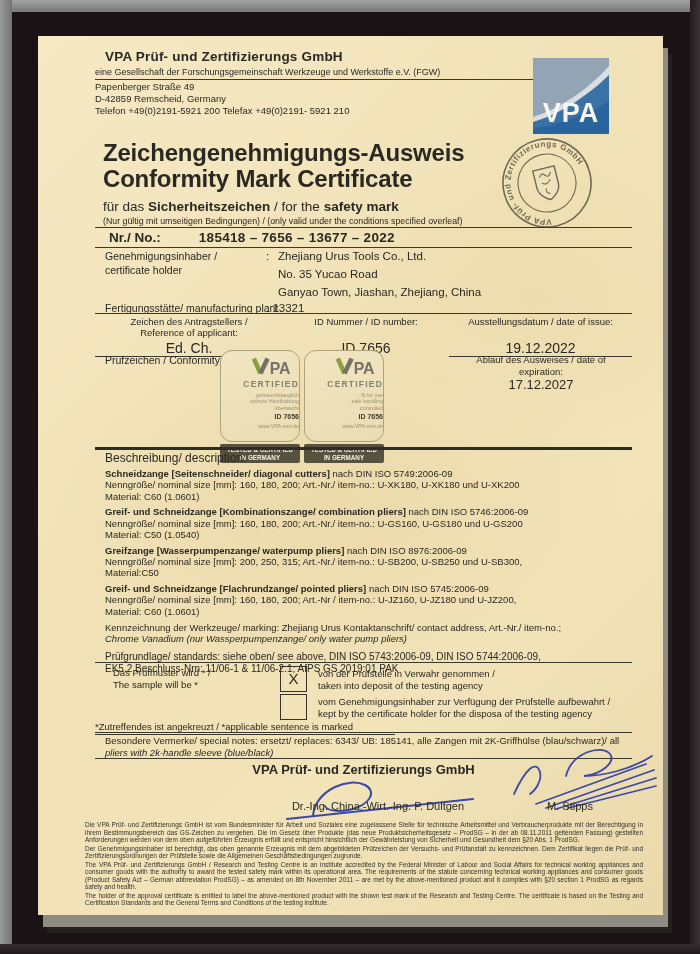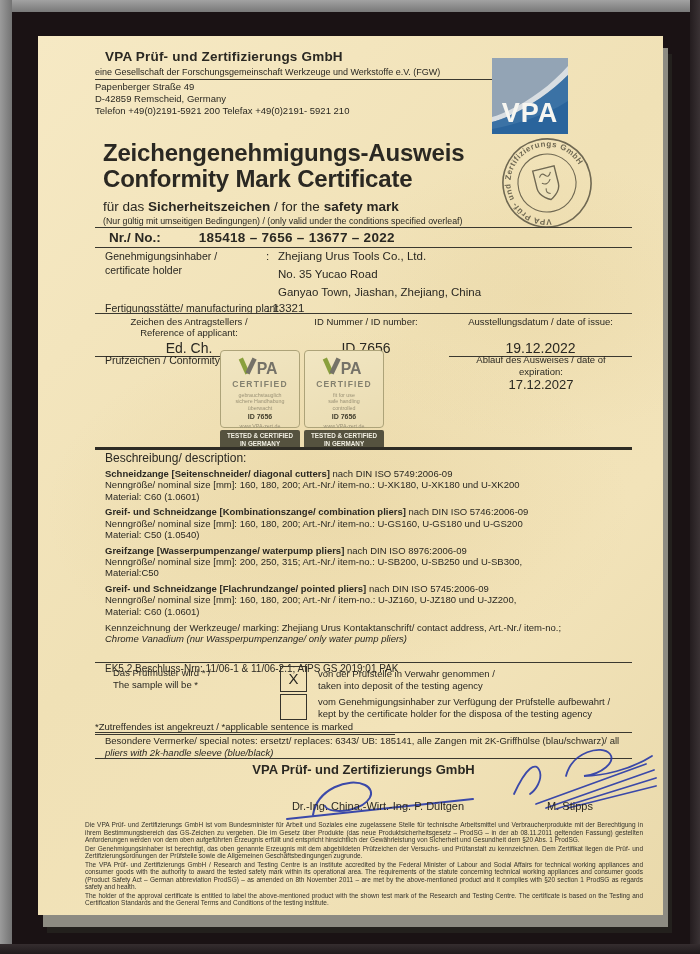--- a/index.html
+++ b/index.html
@@ -38,21 +38,21 @@
 
   
   .lh-company { left:67px; top:13px; font-size:13.5px; font-weight:bold; letter-spacing:.2px;}
   .lh-sub  { left:57px; top:31px; font-size:9px; width:452px;
              border-bottom:1px solid #3a382f; padding-bottom:2px;}
   .lh-addr1{ left:57px; top:45px; font-size:9.5px;}
   .lh-addr2{ left:57px; top:57px; font-size:9.5px;}
   .lh-phone{ left:57px; top:69px; font-size:9.5px;}
 
   
-  .vpa-logo { left:454px; top:22px; width:76px; height:76px; }
+  .vpa-logo { left:495px; top:22px; width:76px; height:76px; }
   
   .stamp { left:462px; top:100px; width:94px; height:94px; transform:rotate(-14deg); }
 
   
   .title-de { left:65px; top:103px; font-size:24px; font-weight:bold; letter-spacing:-.2px;}
   .title-en { left:65px; top:129px; font-size:24px; font-weight:bold; letter-spacing:-.2px;}
   .for-line { left:65px; top:163px; font-size:13.5px; }
   .valid-note { left:65px; top:180px; font-size:8.8px; }
   .nr-row { left:57px; top:191px; width:537px; height:21px;
             border-top:1.3px solid #3a382f; border-bottom:1.3px solid #3a382f;
@@ -78,22 +78,22 @@
   .ref-cell .val { display:block; font-size:14px; margin-top:2px; }
   .ref-cell.u { border-bottom:1.2px solid #3a382f; }
 
   
   .mark-label { left:67px; top:318px; font-size:10.5px; }
   .expiry { left:412px; top:318px; width:182px; text-align:center; font-size:9.5px; line-height:12px;}
   .expiry .val { font-size:13px; margin-top:1px; display:block; }
 
   .vpa-mark { width:80px; top:314px; }
   .vpa-mark .body {
-    height:78px; background:linear-gradient(160deg,#f1e6c2,#eadcb2);
-    border:1px solid #ada379; border-radius:4px; text-align:center; padding-top:5px;
+    height:92px; background:linear-gradient(160deg,#f1e6c2,#eadcb2);
+    border:1px solid #ada379; border-radius:12px; text-align:right; padding-top:5px;
   }
   .vpa-mark .certword { font-size:8.5px; font-weight:bold; color:#84816f; letter-spacing:1.2px; margin-top:-1px;}
   .vpa-mark .tiny { font-size:5.3px; color:#9b9276; line-height:6.4px; margin-top:3px;}
   .vpa-mark .mid  { font-size:7px; font-weight:bold; color:#45412f; margin-top:2px;}
   .vpa-mark .url  { font-size:5.3px; color:#9b9276; margin-top:3px;}
   .vpa-mark .band { margin-top:2px; background:#55523f; border-radius:2px;
     color:#f1efe2; font-size:6.3px; font-weight:bold; text-align:center;
     line-height:8px; padding:1.5px 0; }
 
   
@@ -285,21 +285,21 @@
         <span>Nenngröße/ nominal size [mm]: 160, 180, 200; Art.-Nr / item-no.: U-JZ160, U-JZ180 und U-JZ200,</span><br>
         <span>Material: C60 (1.0601)</span>
       </div>
 
       <div class="marking">
         <span>Kennzeichnung der Werkzeuge/ marking: Zhejiang Urus Kontaktanschrift/ contact address, Art.-Nr./ item-no.;</span><br>
         <span class="i">Chrome Vanadium (nur Wassperpumpenzange/ only water pump pliers)</span>
       </div>
 
       <div class="standards">
-        <br>
+        <span>Prüfgrundlage/ standards: siehe oben/ see above, DIN ISO 5743:2006-09, DIN ISO 5744:2006-09,</span><br>
         <span>EK5.2 Beschluss-Nrn: 11/06-1 &amp; 11/06-2.1; AfPS GS 2019:01 PAK</span>
       </div>
     </div>
 
     <div class="rule" style="left:57px; top:626px; width:537px;"></div>
 
     <div class="abs sample-intro">
       <span>Das Prüfmuster wird * /</span><br>
       <span>The sample will be *</span>
     </div>

